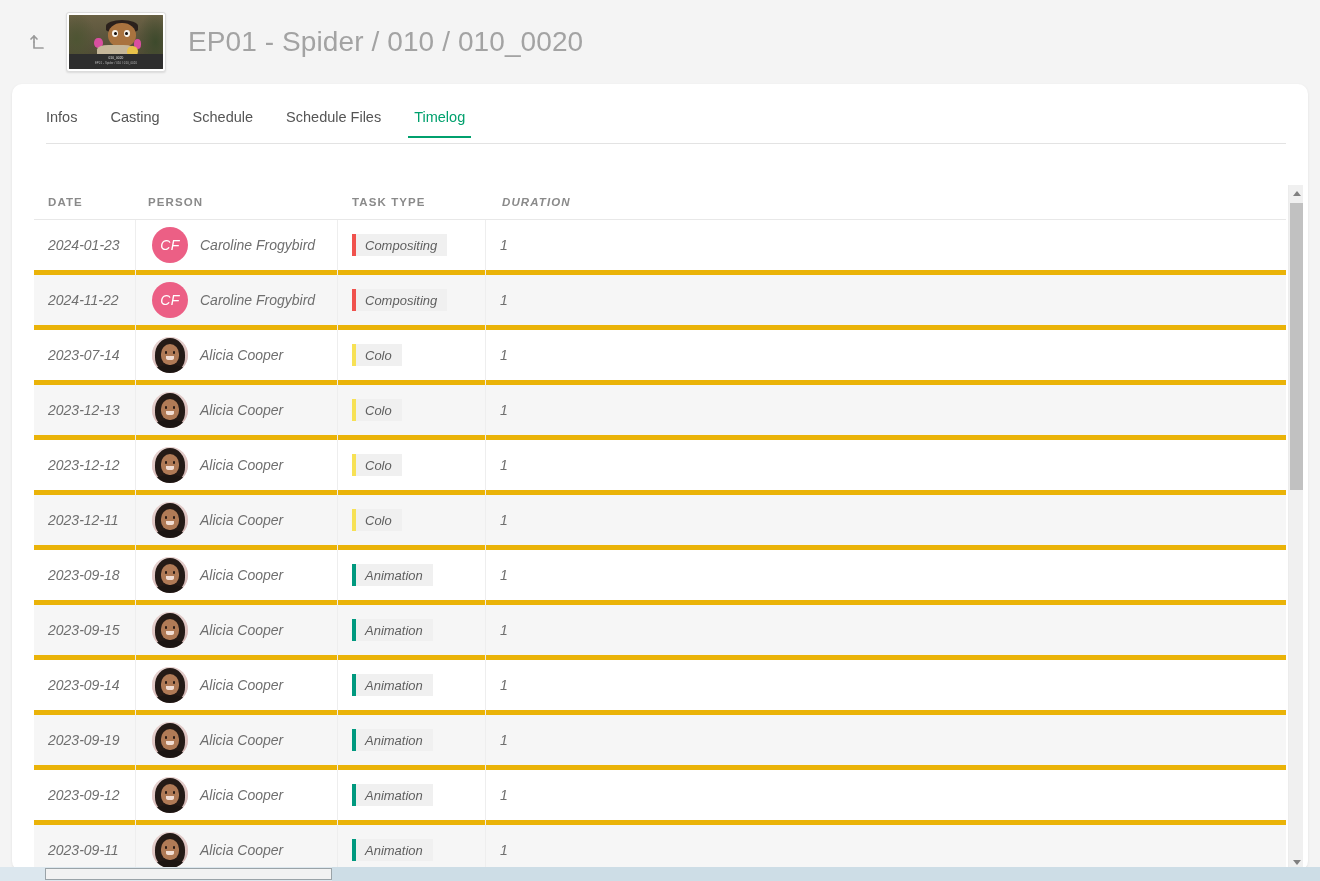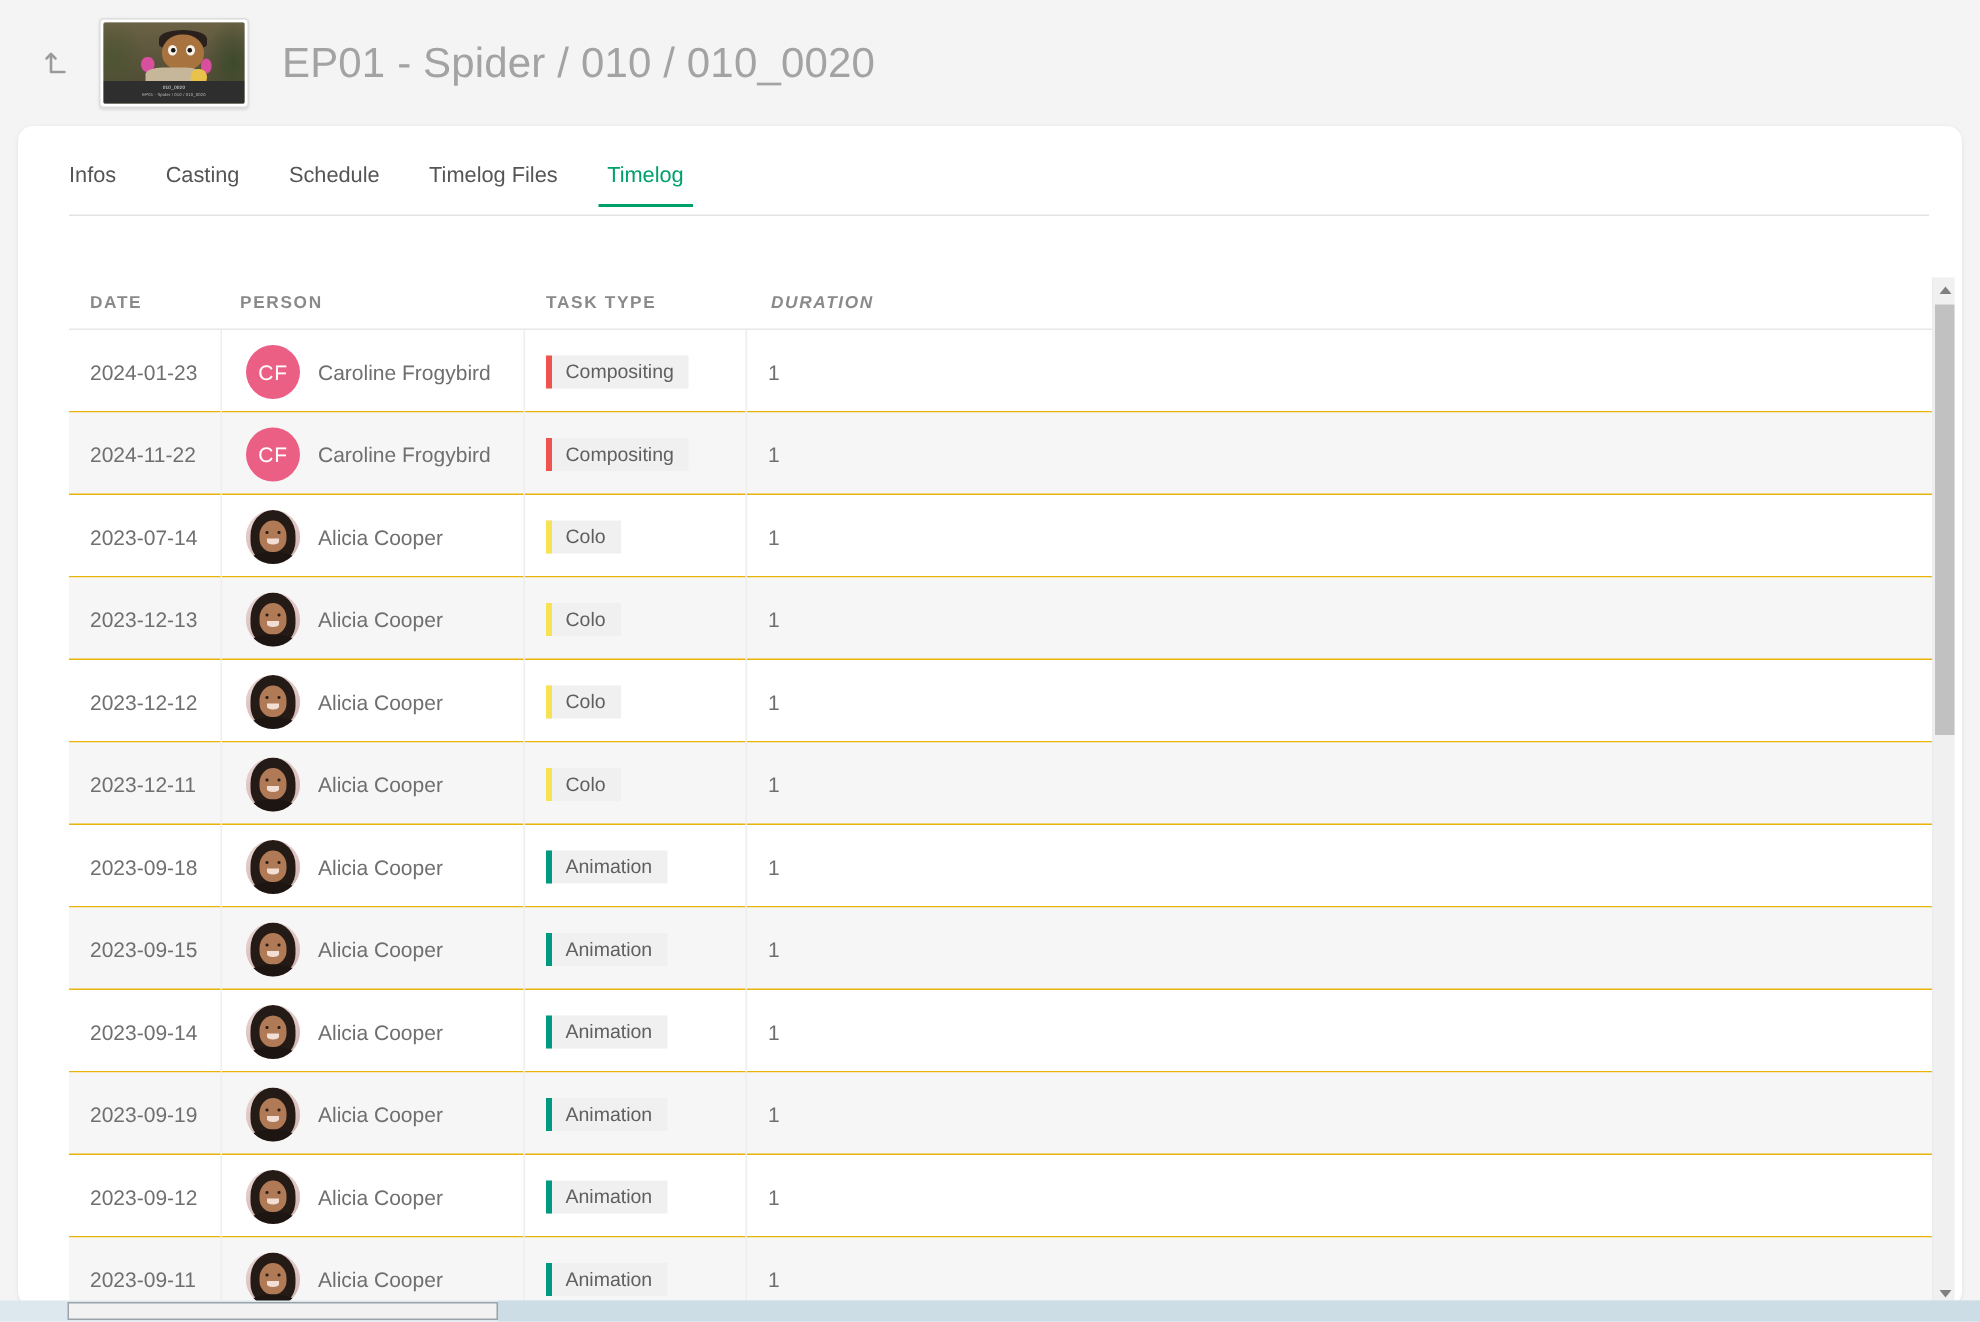--- a/index.html
+++ b/index.html
@@ -187,21 +187,21 @@
     content: "";
     position: absolute;
     left: -6px; right: -6px; bottom: -1px;
     height: 2px;
     background: #00a06d;
   }
 
   
   .table-wrap {
     position: absolute;
-    left: 34px; top: 101px;
+    left: 22px; top: 101px;
     width: 1272px;
     height: 686px;
   }
   .col-head {
     display: flex;
     height: 34px;
     align-items: center;
     padding-left: 14px;
     font-size: 11.5px;
     font-weight: bold;
@@ -216,23 +216,25 @@
 
   .rows {
     position: relative;
     width: 1252px;
     height: 650px;
     overflow: hidden;
     border-top: 1px solid #e8e8e8;
   }
   .row {
     display: flex;
+    align-items: center;
     height: 55px;
     background: #ffffff;
-    border-bottom: 1px solid #eab308;
+    border-bottom: 5px solid #eab308;
+    font-style: italic;
   }
   .row.alt { background: #f6f6f6; }
   .cell {
     flex: none;
     height: 55px;
     display: flex;
     align-items: center;
     border-right: 1px solid #eeeeee;
     padding-left: 14px;
     font-size: 14px;
@@ -413,21 +415,21 @@
 
   <div class="page-title">EP01 - Spider / 010 / 010_0020</div>
 </div>
 
 <div class="card">
 
   <div class="tabs">
     <div class="tab">Infos</div>
     <div class="tab">Casting</div>
     <div class="tab">Schedule</div>
-    <div class="tab">Timelog Files</div>
+    <div class="tab">Schedule Files</div>
     <div class="tab active">Timelog</div>
   </div>
 
   <div class="table-wrap">
     <div class="col-head">
       <div class="ch ch-date">DATE</div>
       <div class="ch ch-person">PERSON</div>
       <div class="ch ch-task">TASK TYPE</div>
       <div class="ch ch-dur">DURATION</div>
     </div>

